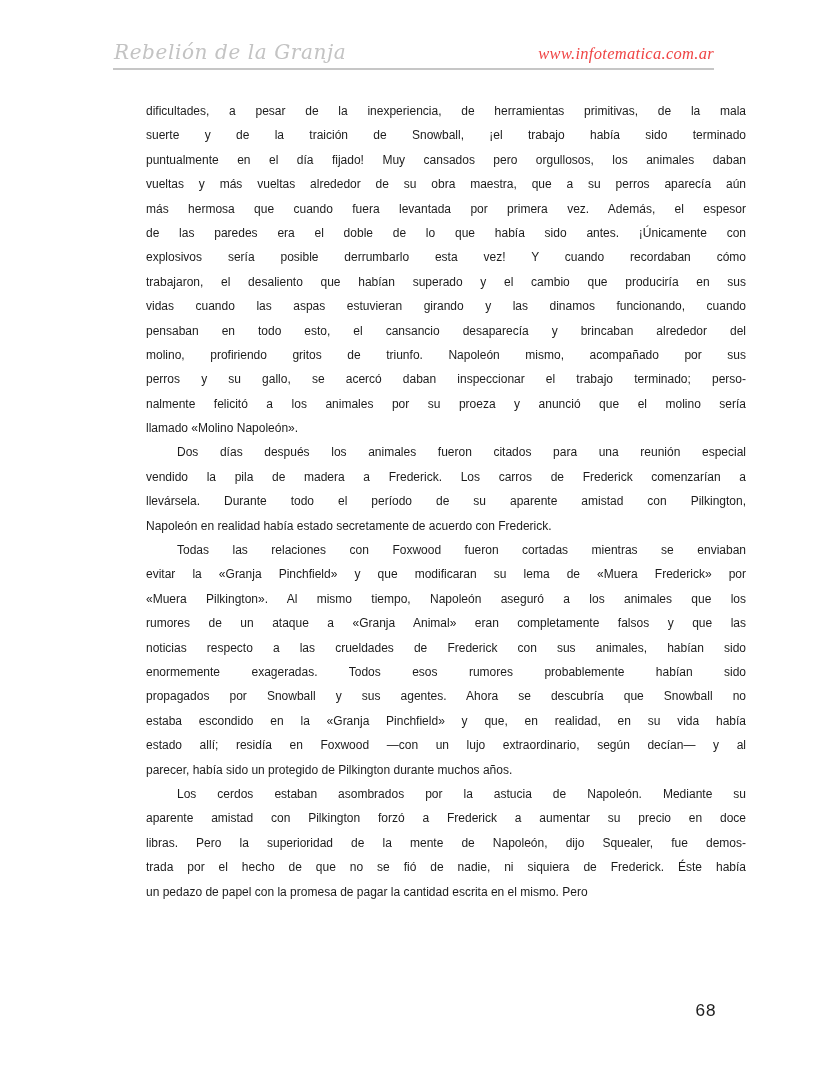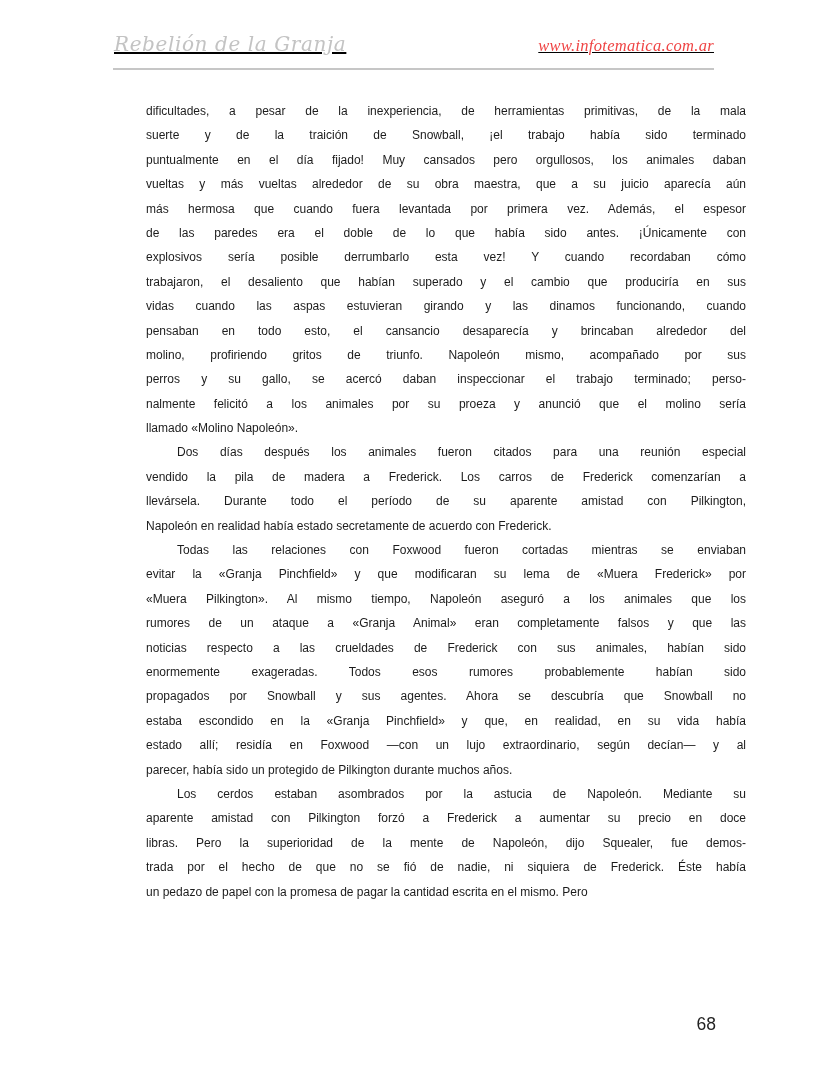--- a/index.html
+++ b/index.html
@@ -12,26 +12,25 @@
     overflow: hidden;
   }
   .page {
     position: absolute;
     inset: 0;
     background: #ffffff;
   }
   .header {
     position: absolute;
     left: 114px;
-    top: 32px;
+    top: 40px;
     width: 600px;
     display: flex;
     justify-content: space-between;
     align-items: baseline;
-    text-decoration: underline;
   }
   .book-title {
     font-family: "DejaVu Serif", serif;
     font-style: italic;
     font-size: 20px;
     letter-spacing: 0.6px;
     color: #c3c3c3;
   }
   .website {
     font-family: "Liberation Serif", serif;
@@ -68,44 +67,43 @@
   .line.last {
     text-align-last: left;
   }
   .line.indent {
     text-indent: 31px;
   }
   .page-number {
     position: absolute;
     right: 112px;
     top: 1001px;
-    font-family: Liberation Sans, sans-serif;
+    font-family: Liberation Mono, monospace;
     font-size: 17.5px;
     color: #1f1f1f;
-    margin-top: 13px;
   }
 </style>
 </head>
 <body>
 
 <div class="page">
 
   <div class="header">
     <span class="book-title">Rebelión de la Granja</span>
     <span class="website">www.infotematica.com.ar</span>
   </div>
 
   <div class="header-rule"></div>
 
   <div class="text-column">
 
   <div class="line">dificultades, a pesar de la inexperiencia, de herramientas primitivas, de la mala</div>
       <div class="line">suerte y de la traición de Snowball, ¡el trabajo había sido terminado</div>
       <div class="line">puntualmente en el día fijado! Muy cansados pero orgullosos, los animales daban</div>
-      <div class="line">vueltas y más vueltas alrededor de su obra maestra, que a su juicio aparecía aún</div>
+      <div class="line">vueltas y más vueltas alrededor de su obra maestra, que a su perros aparecía aún</div>
       <div class="line">más hermosa que cuando fuera levantada por primera vez. Además, el espesor</div>
       <div class="line">de las paredes era el doble de lo que había sido antes. ¡Únicamente con</div>
       <div class="line">explosivos sería posible derrumbarlo esta vez! Y cuando recordaban cómo</div>
       <div class="line">trabajaron, el desaliento que habían superado y el cambio que produciría en sus</div>
       <div class="line">vidas cuando las aspas estuvieran girando y las dinamos funcionando, cuando</div>
       <div class="line">pensaban en todo esto, el cansancio desaparecía y brincaban alrededor del</div>
       <div class="line">molino, profiriendo gritos de triunfo. Napoleón mismo, acompañado por sus</div>
       <div class="line">perros y su gallo, se acercó daban inspeccionar el trabajo terminado; perso-</div>
       <div class="line">nalmente felicitó a los animales por su proeza y anunció que el molino sería</div>
       <div class="line last">llamado «Molino Napoleón».</div>

